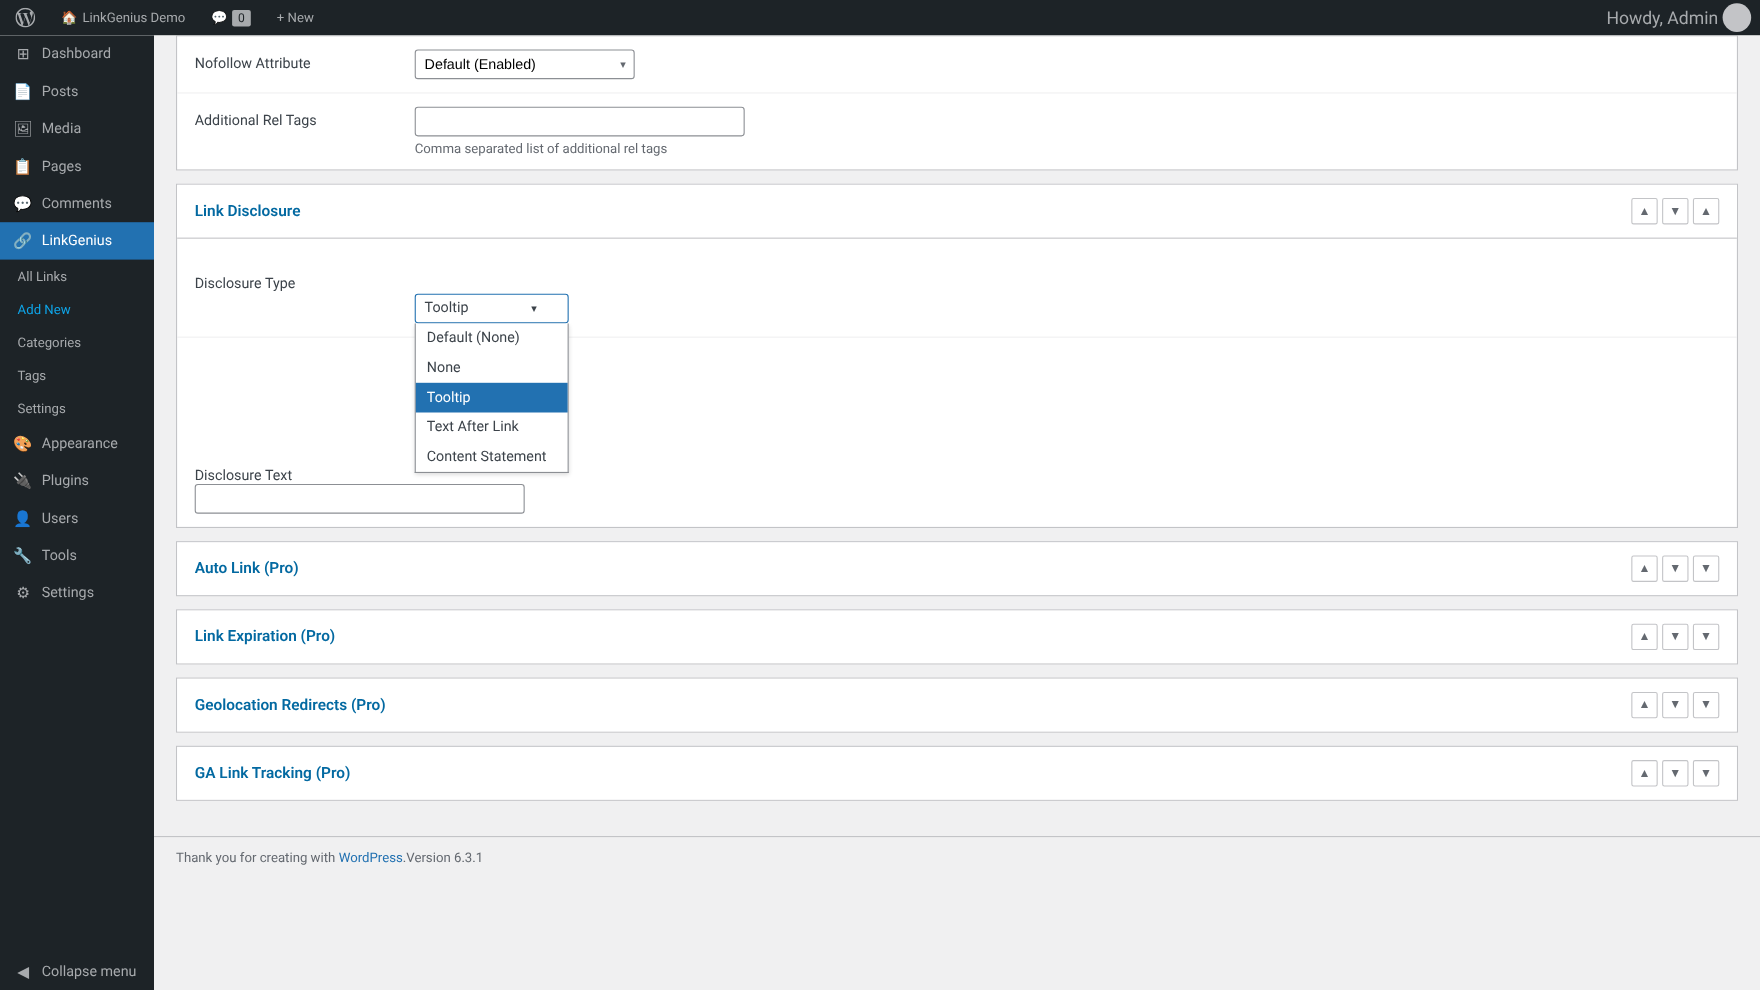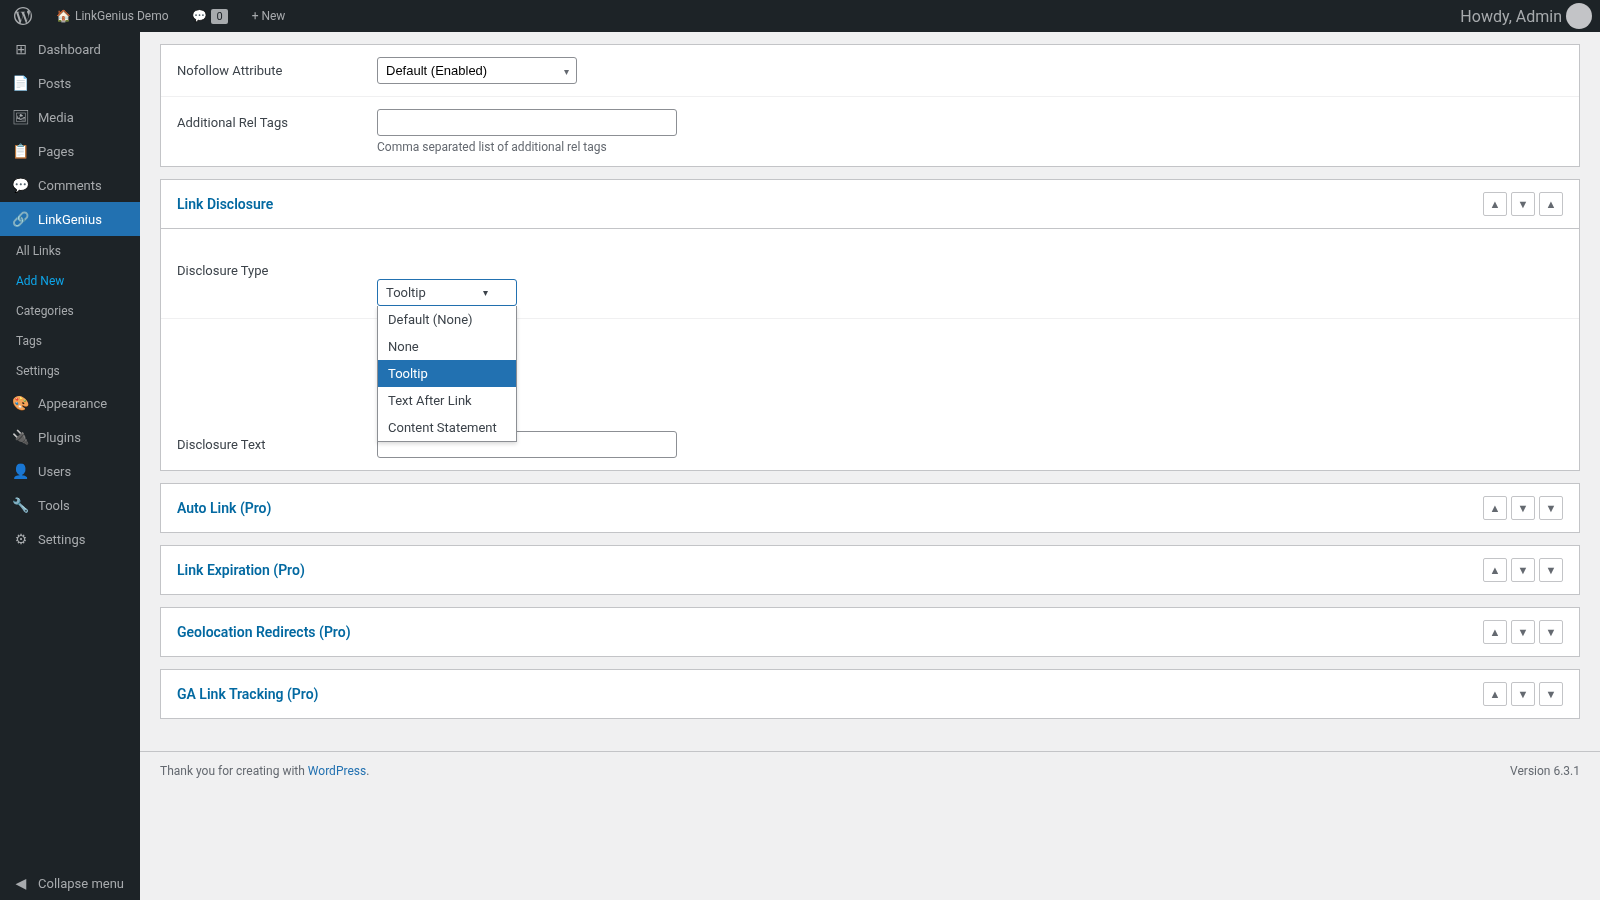--- a/index.html
+++ b/index.html
@@ -197,21 +197,20 @@
     .panel-collapsed .panel-header { border-bottom: none; }
 
     
     .wp-footer {
       background: #f0f0f1;
       padding: 12px 20px;
       font-size: 12px;
       color: #646970;
       border-top: 1px solid #c3c4c7;
       display: flex;
-      justify-content: space-between;
       align-items: center;
       flex-shrink: 0;
     }
     .wp-footer a { color: #2271b1; text-decoration: none; }
 
     
     .main-content::-webkit-scrollbar { width: 6px; }
     .main-content::-webkit-scrollbar-track { background: #f0f0f1; }
     .main-content::-webkit-scrollbar-thumb { background: #c3c4c7; border-radius: 3px; }
   </style>
@@ -307,21 +306,21 @@
     </div>
     <div class="sidebar-item" style="margin-top:auto;">
       <span class="sidebar-icon">◀</span>
       <span>Collapse menu</span>
     </div>
   </div>
 
   <div class="main-content">
     <div class="content-area">
 
-      <div class="panel" style="margin-top:12px;">
+      <div class="panel" style="margin-top:0;">
         <div class="form-row">
           <div class="form-label">Nofollow Attribute</div>
           <div class="form-field">
             <div class="select-wrapper">
               <select class="form-select">
                 <option>Default (Enabled)</option>
                 <option>Enabled</option>
                 <option>Disabled</option>
               </select>
               <span class="select-arrow">▾</span>
@@ -359,21 +358,21 @@
                 <div class="dropdown-menu">
                   <div class="dropdown-option">Default (None)</div>
                   <div class="dropdown-option">None</div>
                   <div class="dropdown-option selected">Tooltip</div>
                   <div class="dropdown-option">Text After Link</div>
                   <div class="dropdown-option">Content Statement</div>
                 </div>
               </div>
             </div>
           </div>
-          <div class="form-row" style="margin-top: 100px;">
+          <div class="form-row" style="margin-top: 100px; flex-direction: column;">
             <div class="form-label">Disclosure Text</div>
             <div class="form-field">
               <input type="text" class="form-input" style="">
             </div>
           </div>
         </div>
       </div>
 
       <div class="panel panel-collapsed">
         <div class="panel-header">

